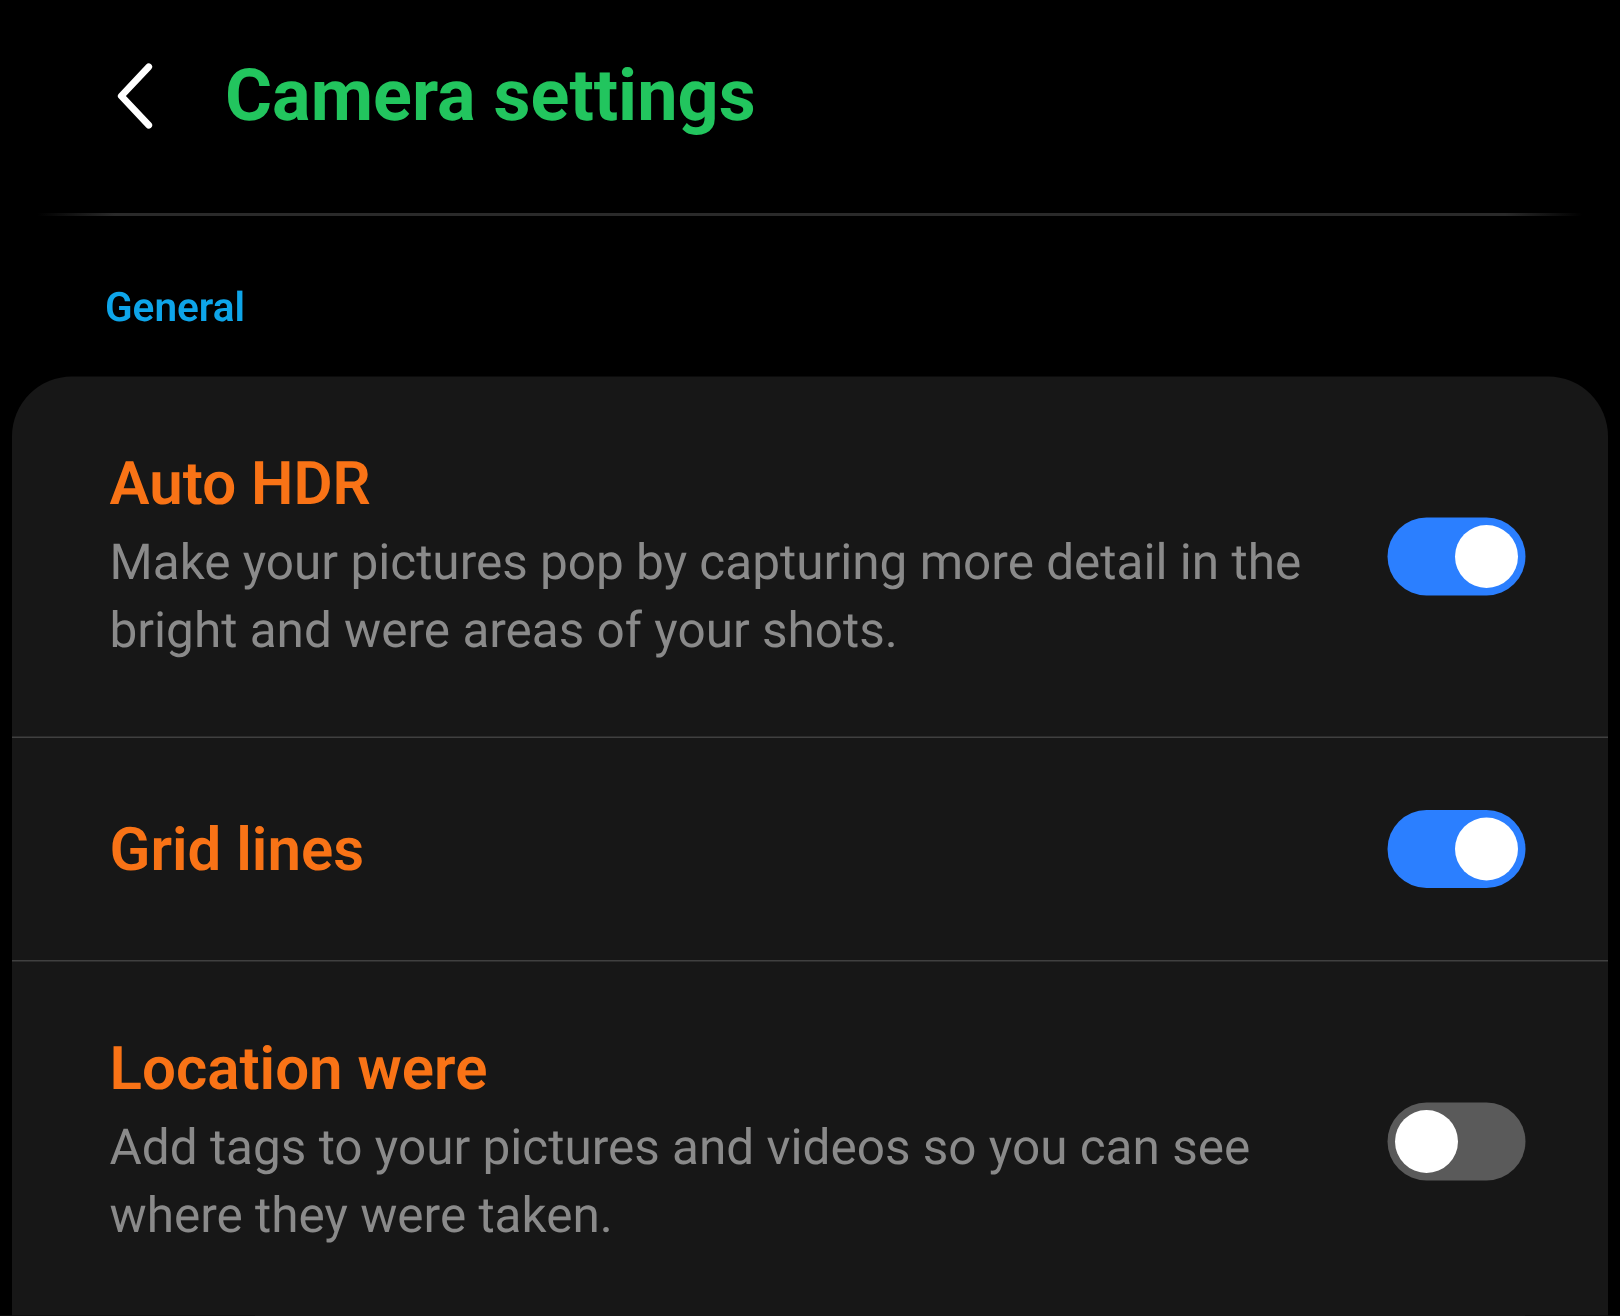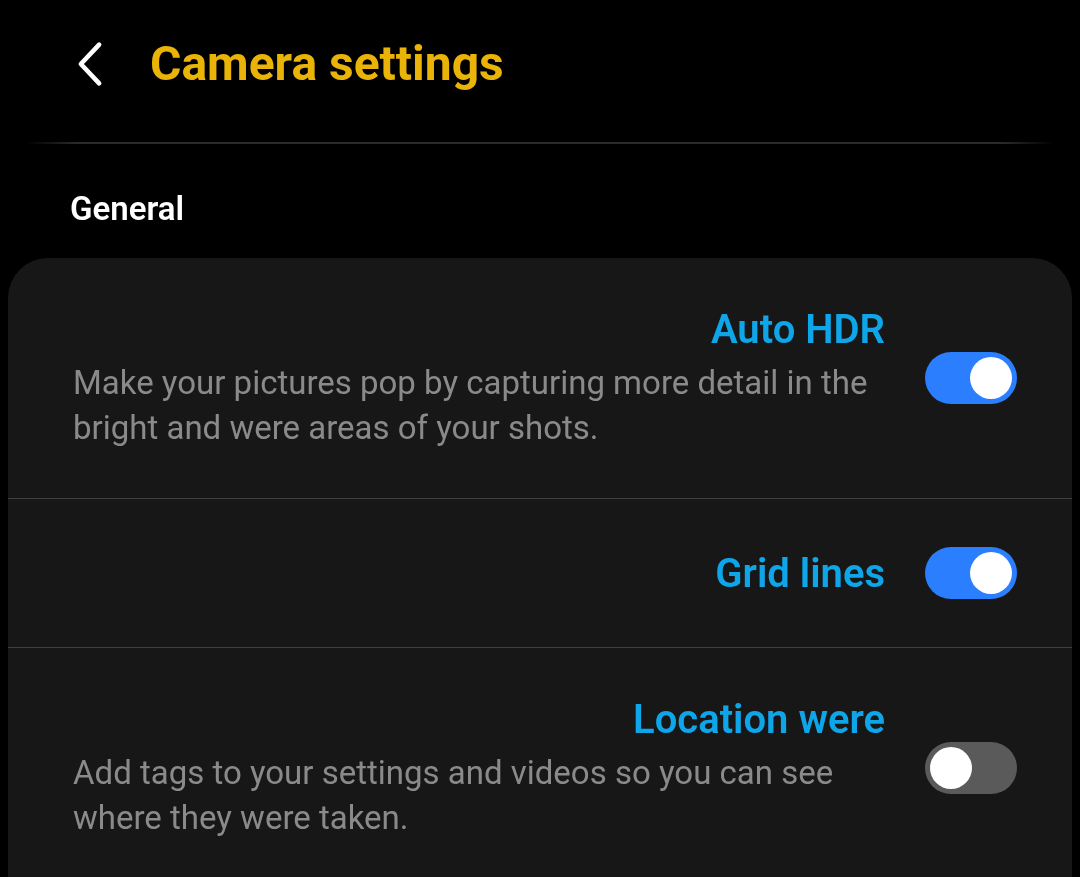--- a/index.html
+++ b/index.html
@@ -26,32 +26,32 @@
       align-items: center;
       justify-content: center;
       margin-right: 40px;
       cursor: pointer;
     }
     .back-icon svg {
       width: 28px;
       height: 48px;
     }
     .page-title {
-      color: #eab308;
+      color: #22c55e;
       font-size: 48px;
       font-weight: 700;
     }
     .divider-top {
       height: 2px;
       background: linear-gradient(to right, transparent 0%, #2a2a2a 5%, #2a2a2a 95%, transparent 100%);
       margin: 0 25px 45px 25px;
     }
     .section-header {
-      color: #ffffff;
-      font-size: 33px;
+      color: #0ea5e9;
+      font-size: 27px;
       font-weight: 600;
       padding: 0 70px 30px 70px;
     }
     .settings-panel {
       background: #171717;
       border-radius: 40px 40px 0 0;
       margin: 0 8px;
       padding: 0;
     }
     .setting-item {
@@ -62,25 +62,24 @@
       border-bottom: 1px solid #404040;
     }
     .setting-item:last-child {
       border-bottom: 1px solid #404040;
     }
     .setting-text {
       flex: 1;
       padding-right: 40px;
     }
     .setting-title {
-      color: #0ea5e9;
+      color: #f97316;
       font-size: 40px;
       font-weight: 600;
       margin-bottom: 8px;
-      text-align: right;
     }
     .setting-title.no-desc {
       margin-bottom: 0;
     }
     .setting-description {
       color: #8a8a8a;
       font-size: 33px;
       line-height: 1.35;
       font-weight: 400;
     }
@@ -146,20 +145,20 @@
       <div class="setting-title no-desc">Grid lines</div>
     </div>
     <div class="toggle on">
       <div class="toggle-thumb"></div>
     </div>
   </div>
 
   <div class="setting-item">
     <div class="setting-text">
       <div class="setting-title">Location were</div>
-      <div class="setting-description">Add tags to your settings and videos so you can see where they were taken.</div>
+      <div class="setting-description">Add tags to your pictures and videos so you can see where they were taken.</div>
     </div>
     <div class="toggle off">
       <div class="toggle-thumb"></div>
     </div>
   </div>
 
 </div>
 
 </body></html>

